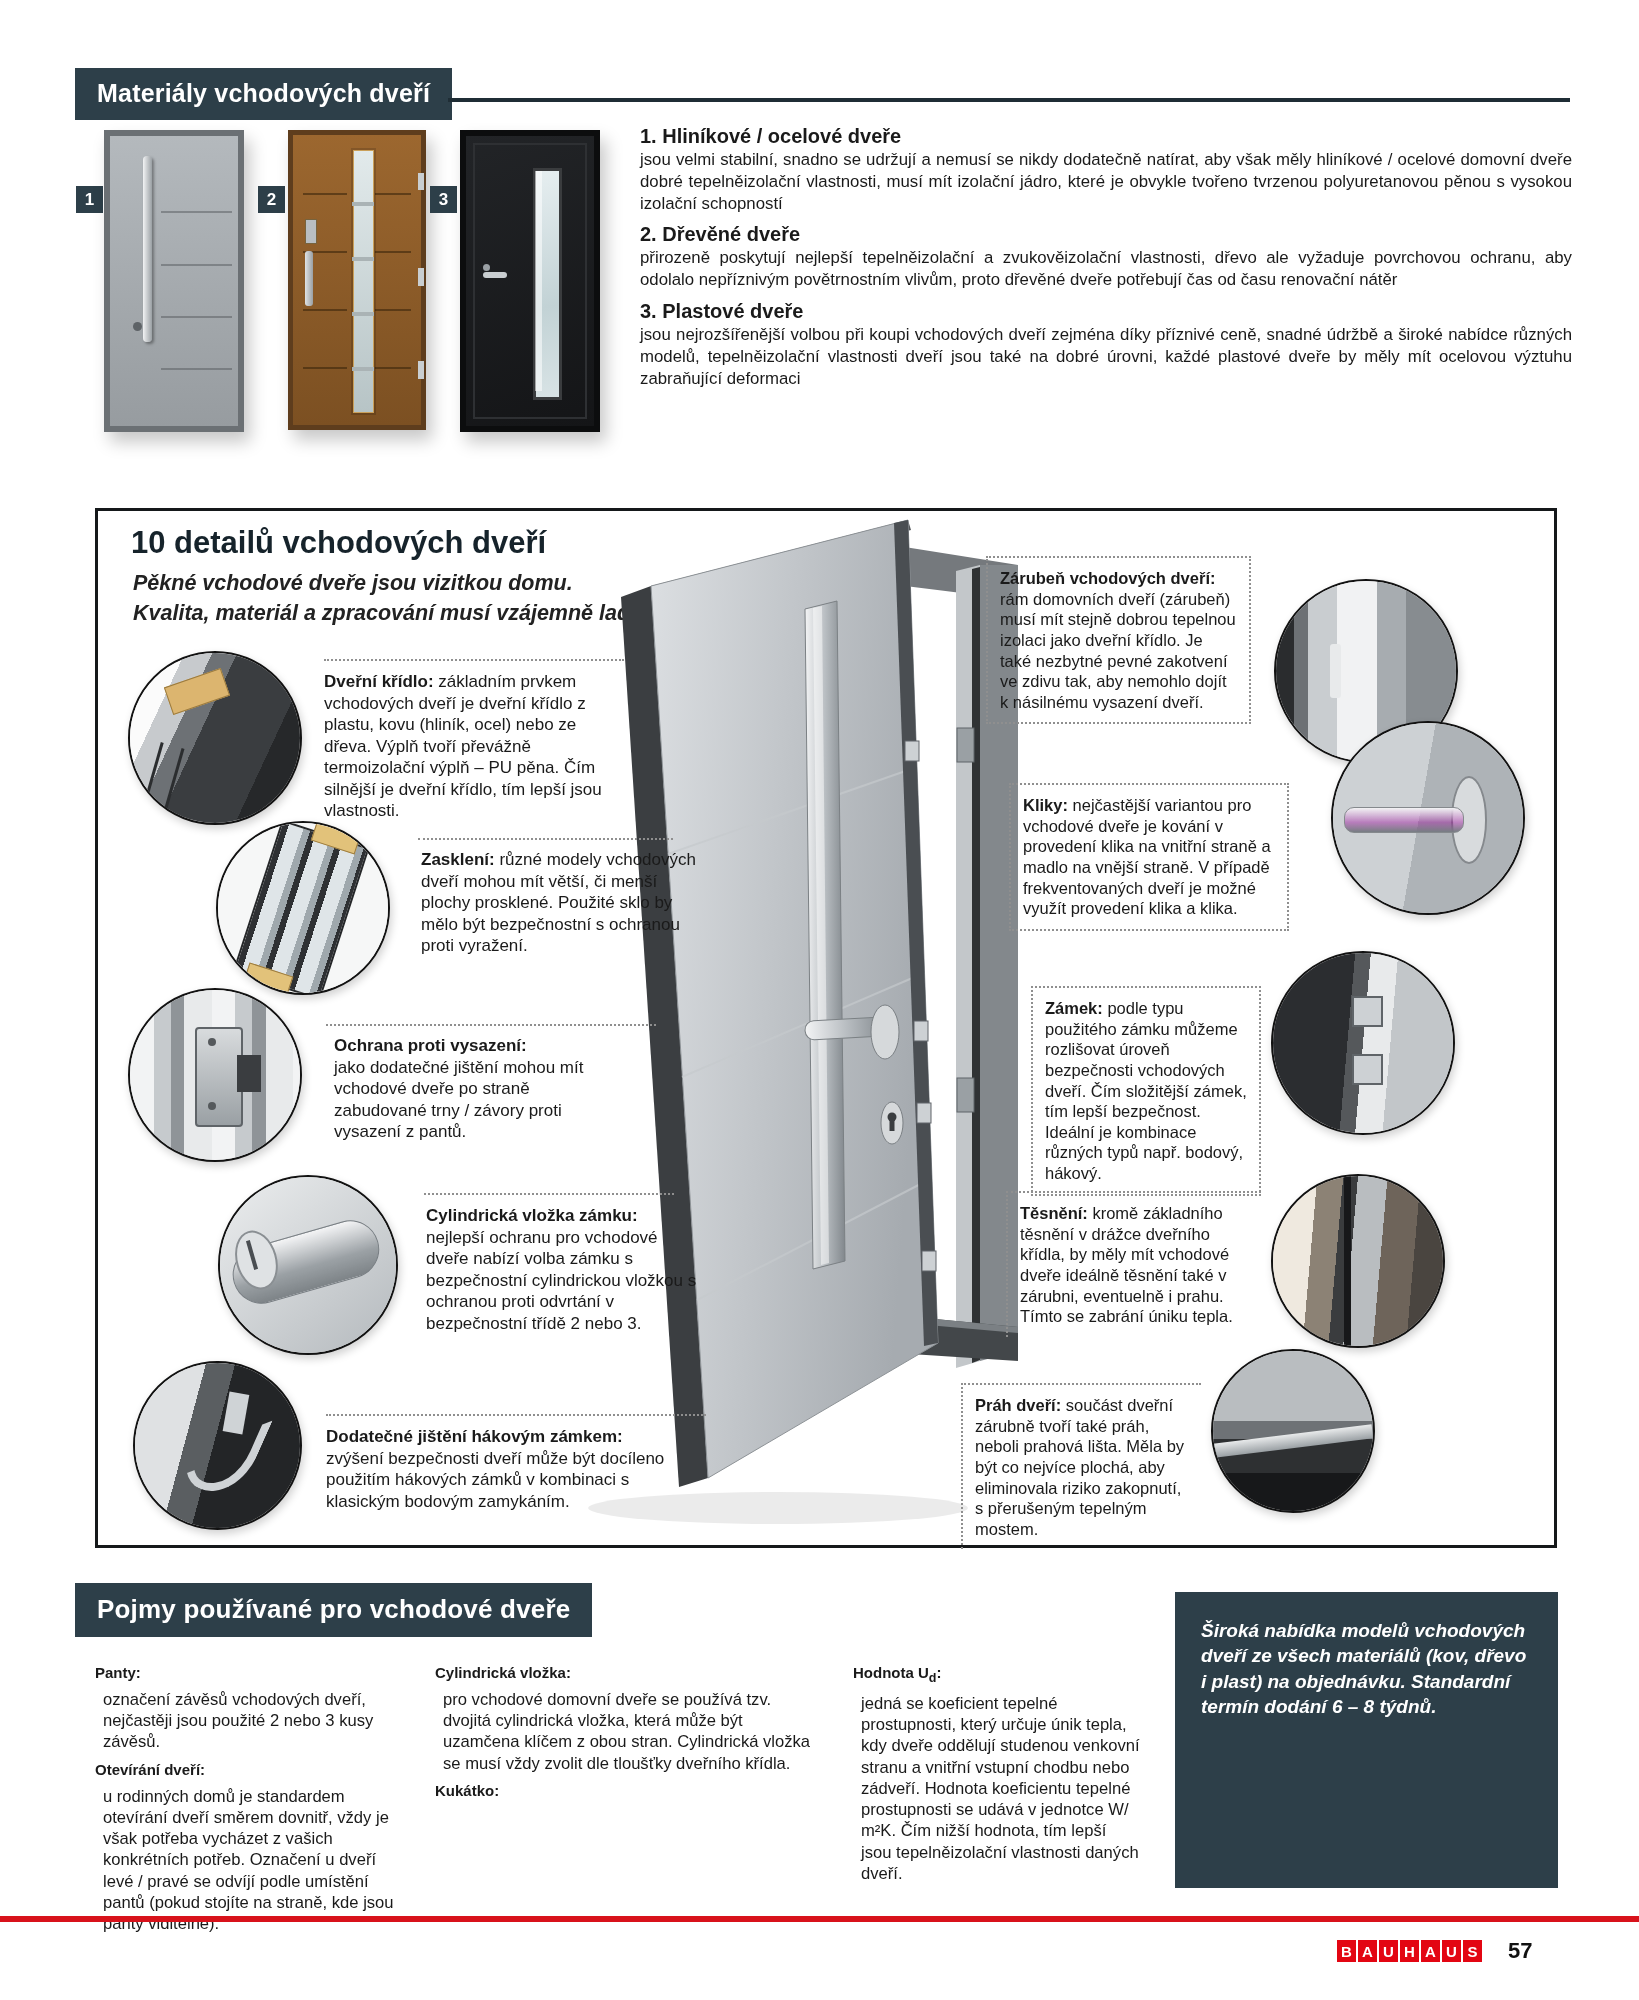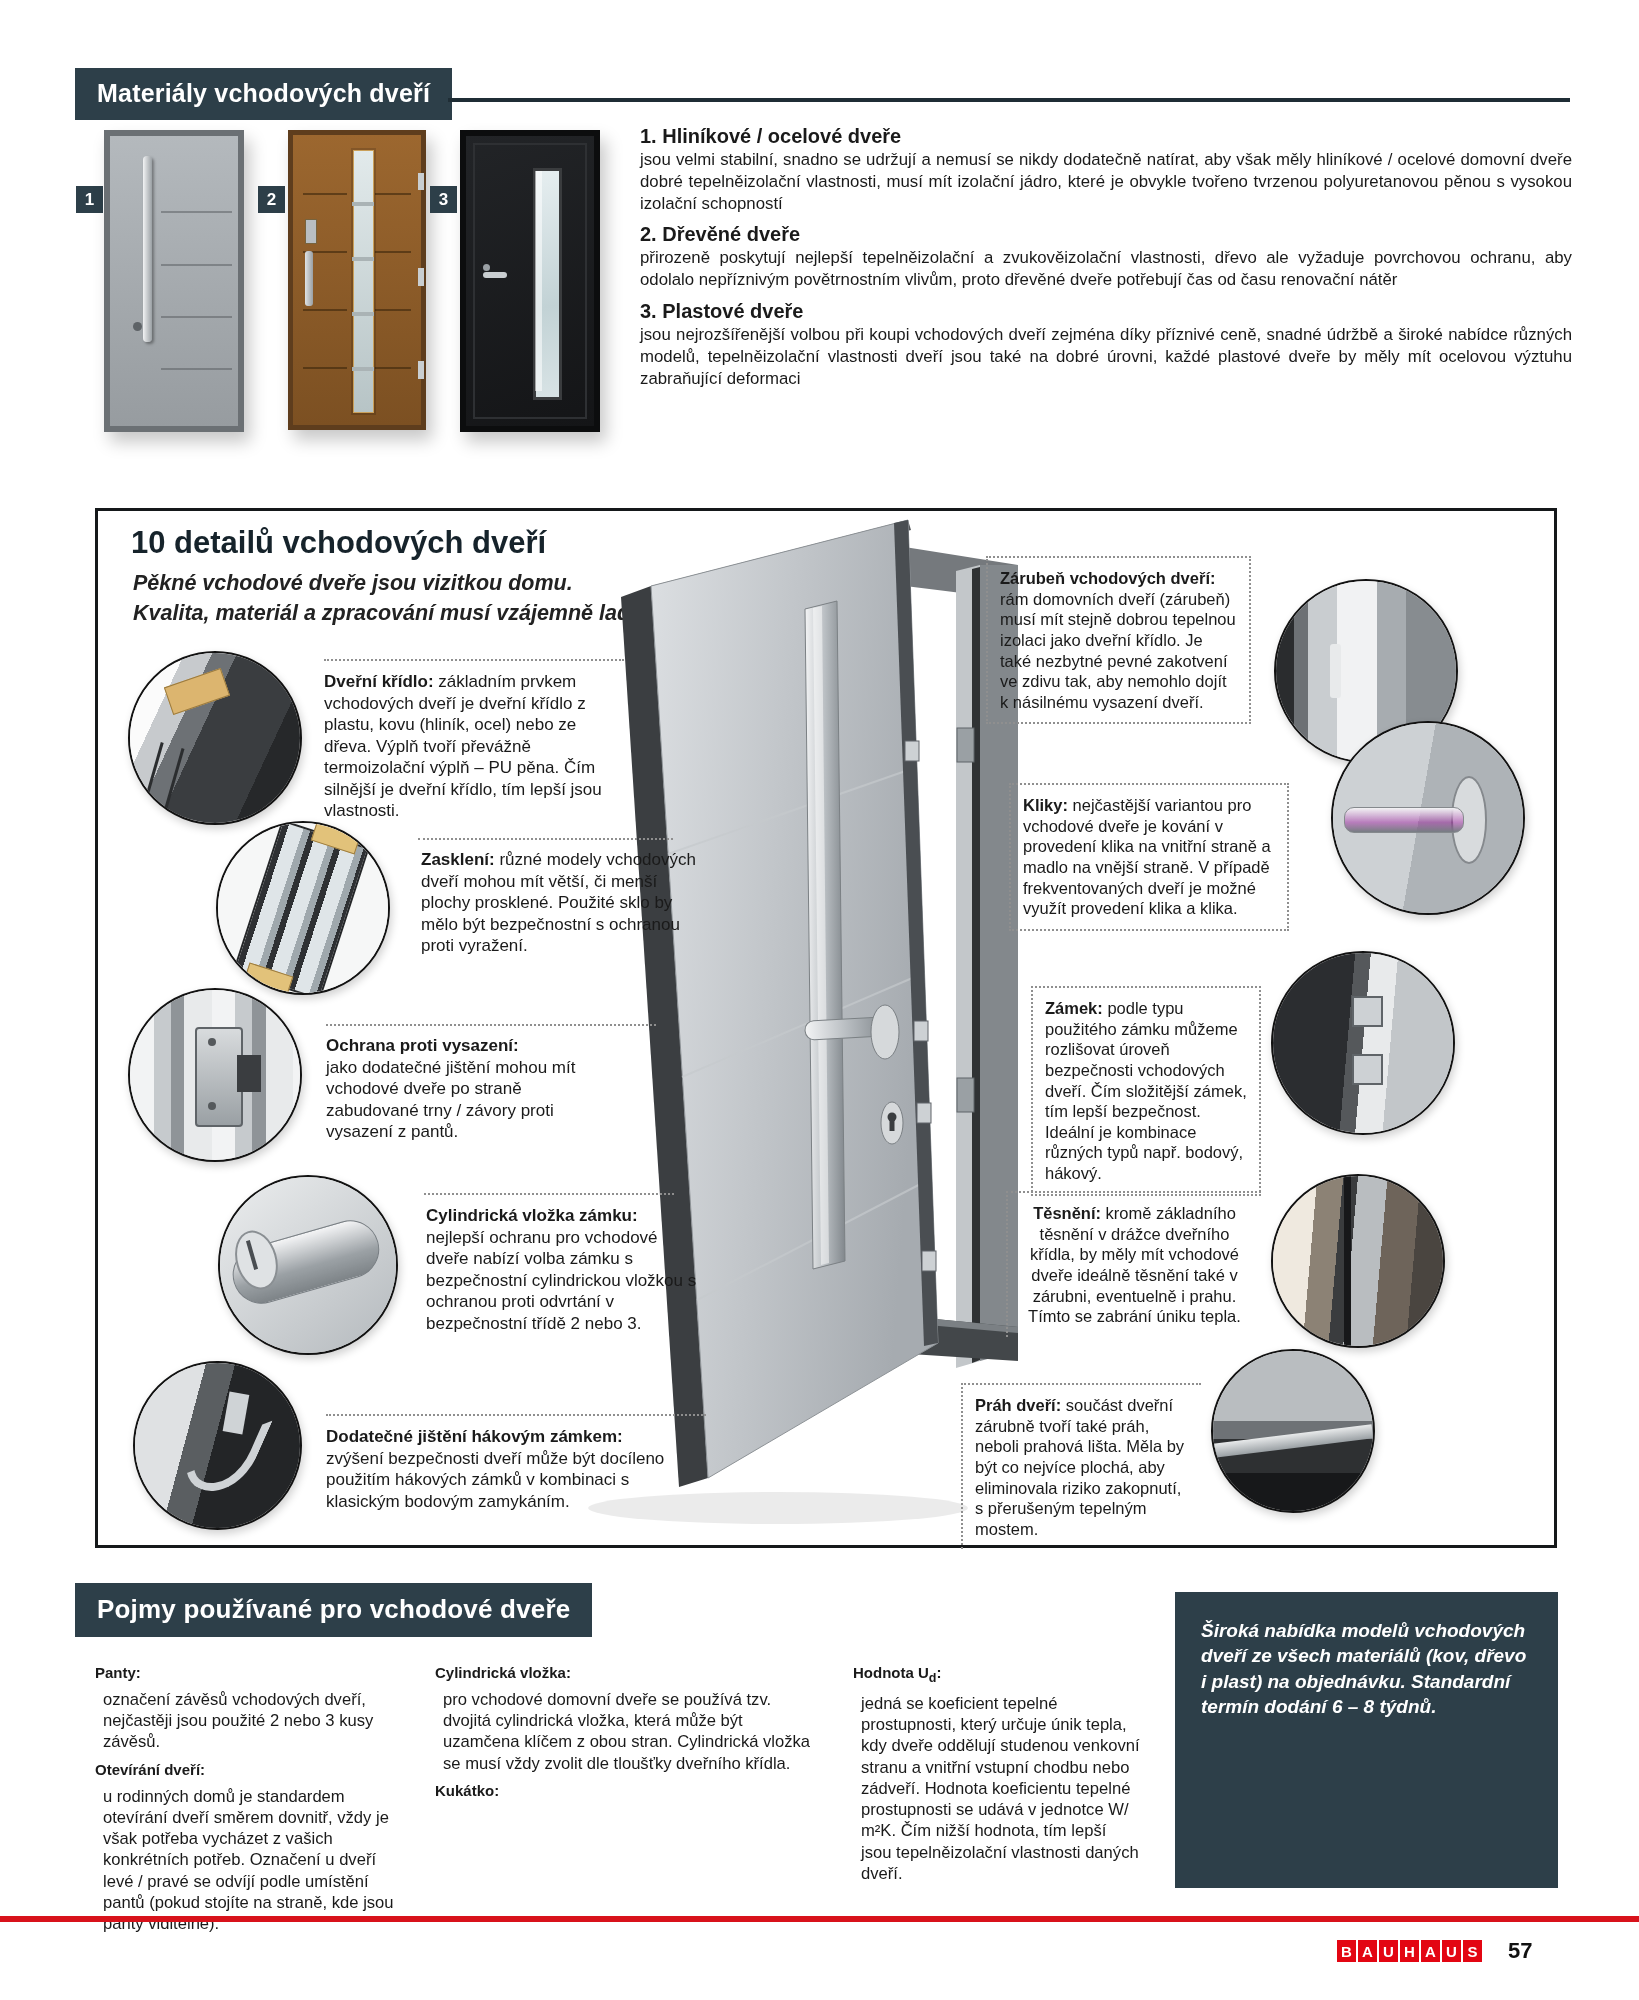--- a/index.html
+++ b/index.html
@@ -218,21 +218,21 @@
     <div class="dotline" style="left:228px;top:903px;width:380px;"></div>
 
     <div class="ltext" style="left:226px;top:160px;width:296px;">
       <b>Dveřní křídlo:</b>
       <span>základním prvkem vchodových dveří je dveřní křídlo z plastu, kovu (hliník, ocel) nebo ze dřeva. Výplň tvoří převážně termoizolační výplň – PU pěna. Čím silnější je dveřní křídlo, tím lepší jsou vlastnosti.</span>
     </div>
     <div class="ltext" style="left:323px;top:338px;width:278px;">
       <b>Zasklení:</b>
       <span>různé modely vchodových dveří mohou mít větší, či menší plochy prosklené. Použité sklo by mělo být bezpečnostní s ochranou proti vyražení.</span>
     </div>
-    <div class="ltext blocktitle" style="left:228px;top:524px;width:270px;">
+    <div class="ltext blocktitle" style="left:236px;top:524px;width:270px;">
       <b>Ochrana proti vysazení:</b>
       <span>jako dodatečné jištění mohou mít vchodové dveře po straně zabudované trny / závory proti vysazení z pantů.</span>
     </div>
     <div class="ltext blocktitle" style="left:328px;top:694px;width:272px;">
       <b>Cylindrická vložka zámku:</b>
       <span>nejlepší ochranu pro vchodové dveře nabízí volba zámku s bezpečnostní cylindrickou vložkou s ochranou proti odvrtání v bezpečnostní třídě 2 nebo 3.</span>
     </div>
     <div class="ltext" style="left:228px;top:915px;width:350px;">
       <b>Dodatečné jištění hákovým zámkem:</b>
       <span>zvýšení bezpečnosti dveří může být docíleno použitím hákových zámků v kombinaci s klasickým bodovým zamykáním.</span>
@@ -243,21 +243,21 @@
       <span>rám domovních dveří (zárubeň) musí mít stejně dobrou tepelnou izolaci jako dveřní křídlo. Je také nezbytné pevné zakotvení ve zdivu tak, aby nemohlo dojít k násilnému vysazení dveří.</span>
     </div>
     <div class="rbox" style="left:911px;top:272px;width:280px;">
       <b>Kliky:</b>
       <span>nejčastější variantou pro vchodové dveře je kování v provedení klika na vnitřní straně a madlo na vnější straně. V případě frekventovaných dveří je možné využít provedení klika a klika.</span>
     </div>
     <div class="rbox" style="left:933px;top:475px;width:230px;">
       <b>Zámek:</b>
       <span>podle typu použitého zámku můžeme rozlišovat úroveň bezpečnosti vchodových dveří. Čím složitější zámek, tím lepší bezpečnost. Ideální je kombinace různých typů např. bodový, hákový.</span>
     </div>
-    <div class="rbox" style="left:908px;top:680px;width:255px;border-width:2px 0 0 2px;text-align:center;">
+    <div class="rbox" style="left:908px;top:680px;width:255px;border-width:2px 0 0 2px;">
       <b>Těsnění:</b>
       <span>kromě základního těsnění v drážce dveřního křídla, by měly mít vchodové dveře ideálně těsnění také v zárubni, eventuelně i prahu. Tímto se zabrání úniku tepla.</span>
     </div>
     <div class="rbox" style="left:863px;top:872px;width:240px;border-width:2px 0 0 2px;">
       <b>Práh dveří:</b>
       <span>součást dveřní zárubně tvoří také práh, neboli prahová lišta. Měla by být co nejvíce plochá, aby eliminovala riziko zakopnutí, s přerušeným tepelným mostem.</span>
     </div>
 
     <div class="detail-circle" style="left:1176px;top:68px;width:180px;height:180px;">
       <div style="inset:0;background:repeating-linear-gradient(90deg,#2a2c2e 0 10%,#6d7175 10% 18%,#c9cdd0 18% 34%,#f1f2f3 34% 56%,#a7acb0 56% 72%,#878c90 72% 100%);"></div>

